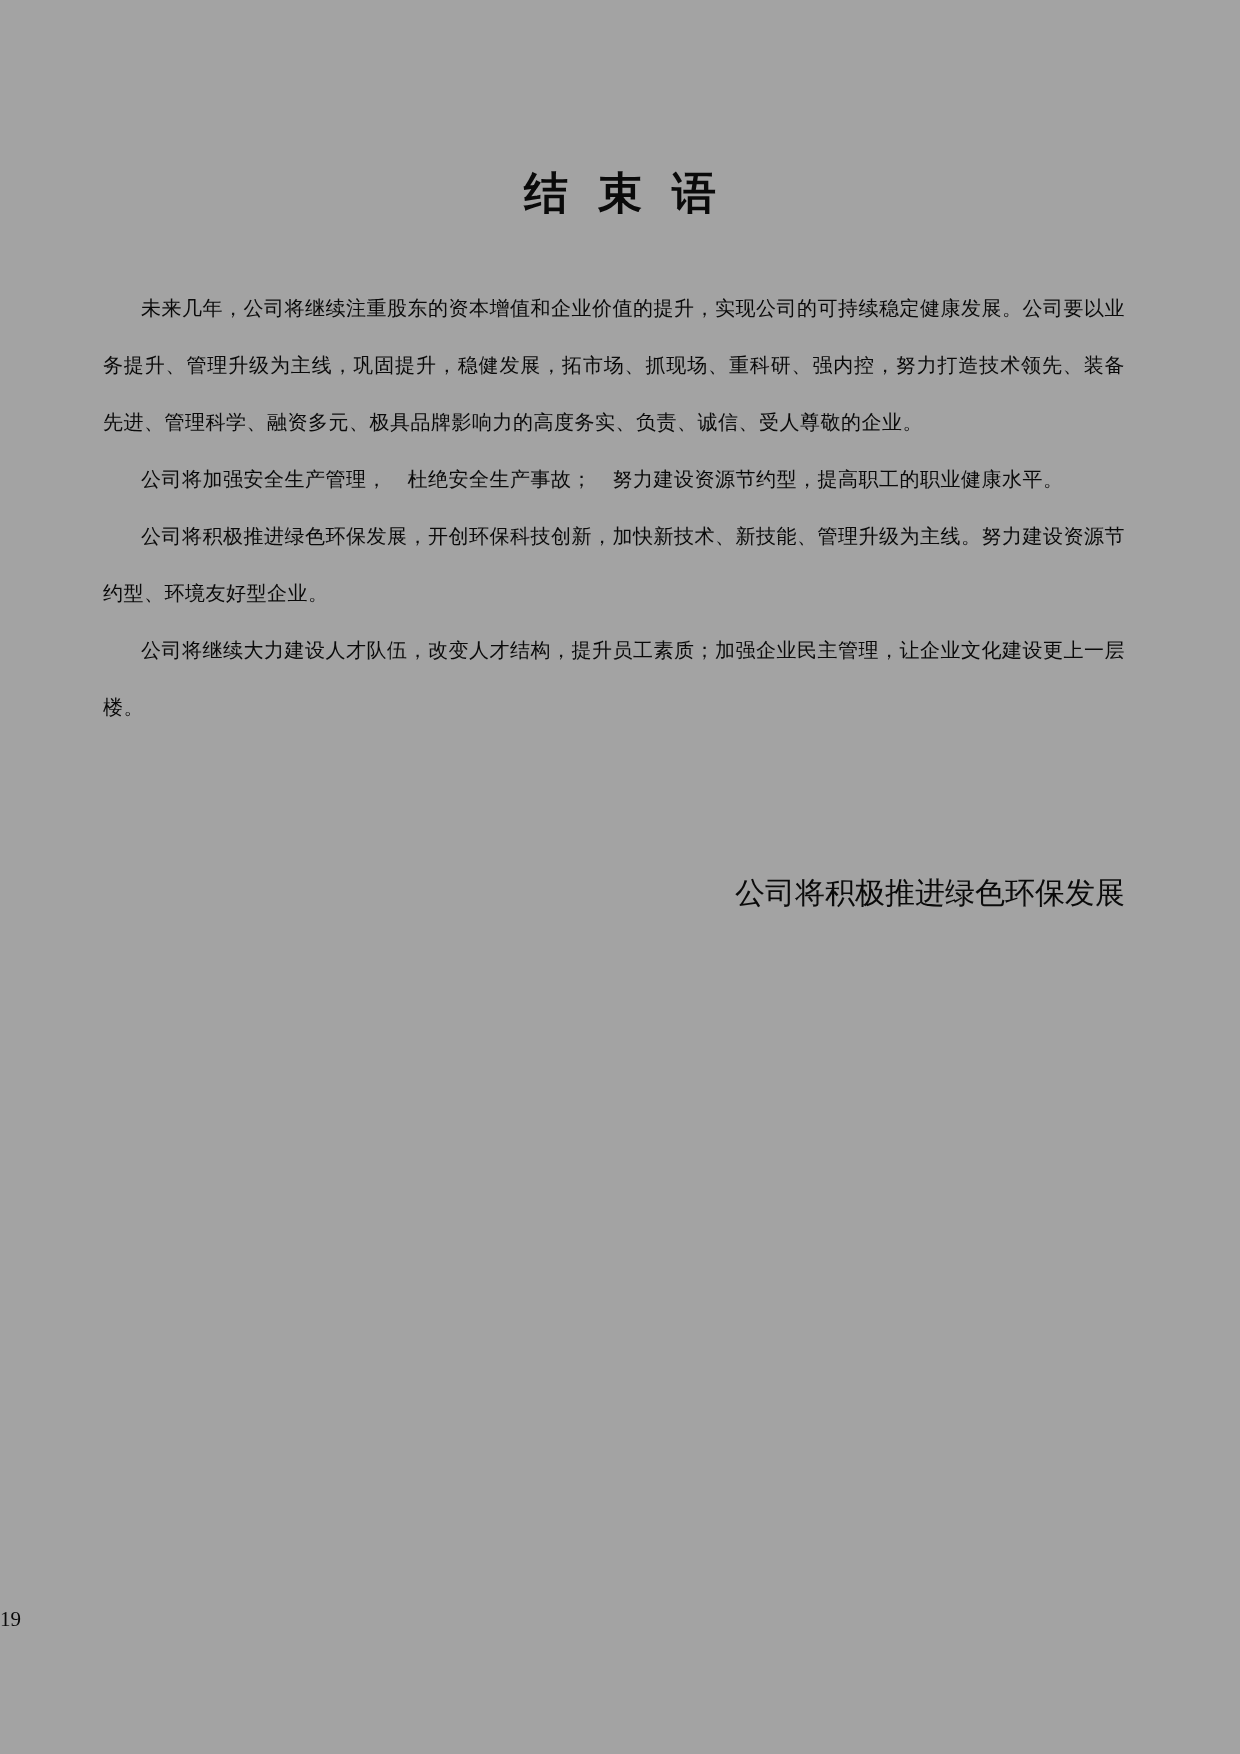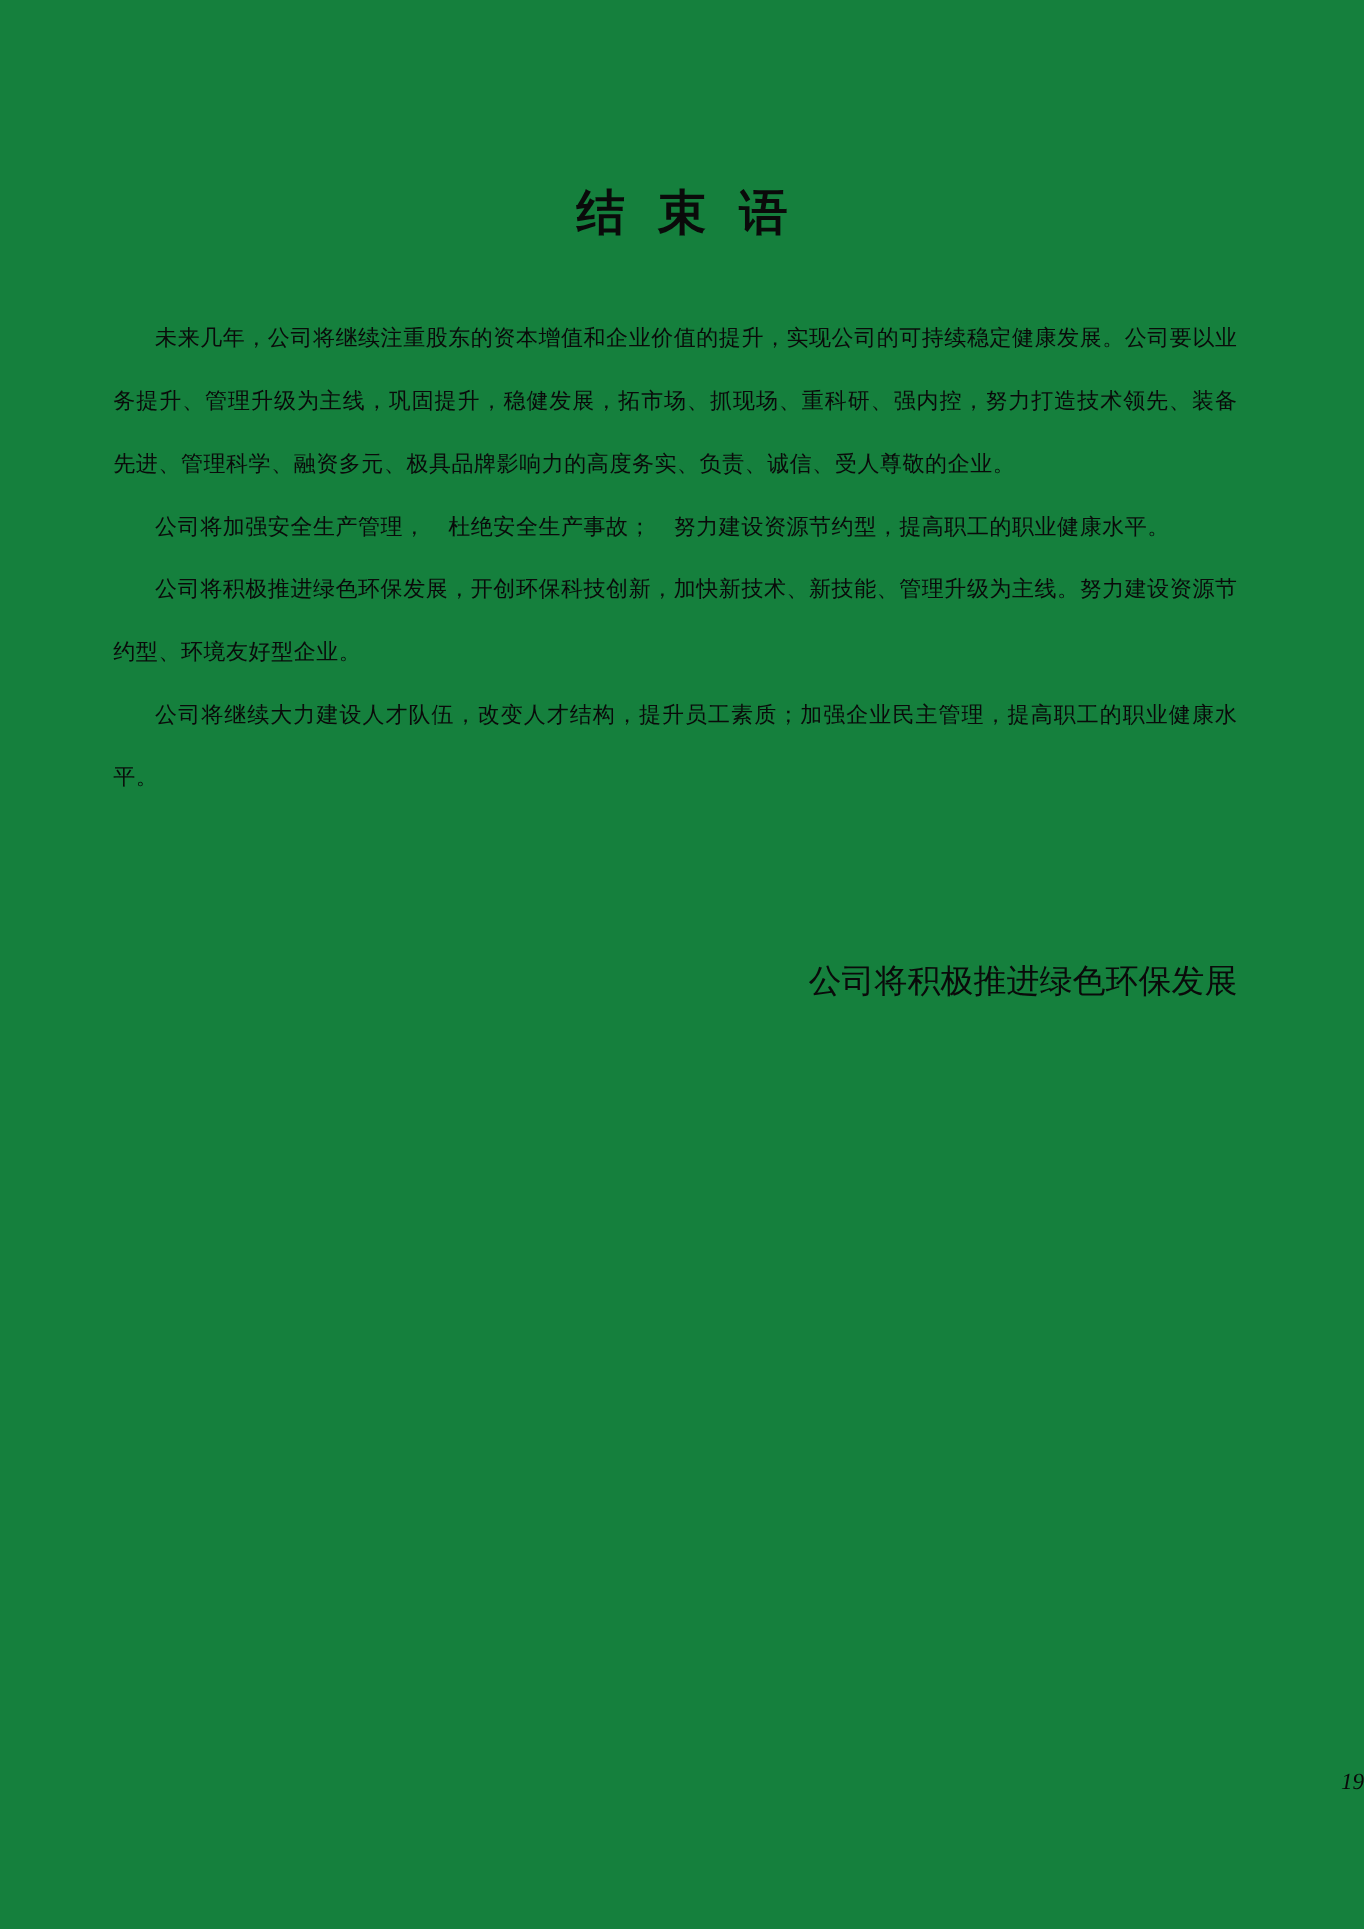--- a/index.html
+++ b/index.html
@@ -10,21 +10,21 @@
   body {
     width: 1240px;
     height: 1754px;
     font-family: "Liberation Serif", "DejaVu Serif", serif;
     color: #111111;
   }
   .page {
     position: relative;
     width: 1240px;
     height: 1754px;
-    background: #15803d;
+    background: #a3a3a3;
     overflow: hidden;
   }
   .doc-title {
     position: absolute;
     top: 168px;
     left: 0;
     width: 100%;
     text-align: center;
     font-size: 44px;
     font-weight: 700;
@@ -54,38 +54,37 @@
     font-size: 30px;
     line-height: 57px;
     text-align: right;
     color: #0a0a0a;
   }
   .page-number {
     position: absolute;
     top: 1606px;
     left: 0;
     width: 100%;
-    text-align: right;
+    text-align: left;
     font-size: 21px;
     line-height: 27px;
     color: #0a0a0a;
-    font-style: italic;
   }
 </style>
 </head>
 <body>
 
 <div class="page">
 
   <div class="doc-title">结束语</div>
 
   <div class="content">
     <p>未来几年，公司将继续注重股东的资本增值和企业价值的提升，实现公司的可持续稳定健康发展。公司要以业务提升、管理升级为主线，巩固提升，稳健发展，拓市场、抓现场、重科研、强内控，努力打造技术领先、装备先进、管理科学、融资多元、极具品牌影响力的高度务实、负责、诚信、受人尊敬的企业。</p>
     <p>公司将加强安全生产管理，　杜绝安全生产事故；　努力建设资源节约型，提高职工的职业健康水平。</p>
     <p>公司将积极推进绿色环保发展，开创环保科技创新，加快新技术、新技能、管理升级为主线。努力建设资源节约型、环境友好型企业。</p>
-    <p>公司将继续大力建设人才队伍，改变人才结构，提升员工素质；加强企业民主管理，提高职工的职业健康水平。</p>
+    <p>公司将继续大力建设人才队伍，改变人才结构，提升员工素质；加强企业民主管理，让企业文化建设更上一层楼。</p>
 
     <div class="signature">公司将积极推进绿色环保发展</div>
   </div>
 
   <div class="page-number">19</div>
 
 </div>
 
 </body></html>

